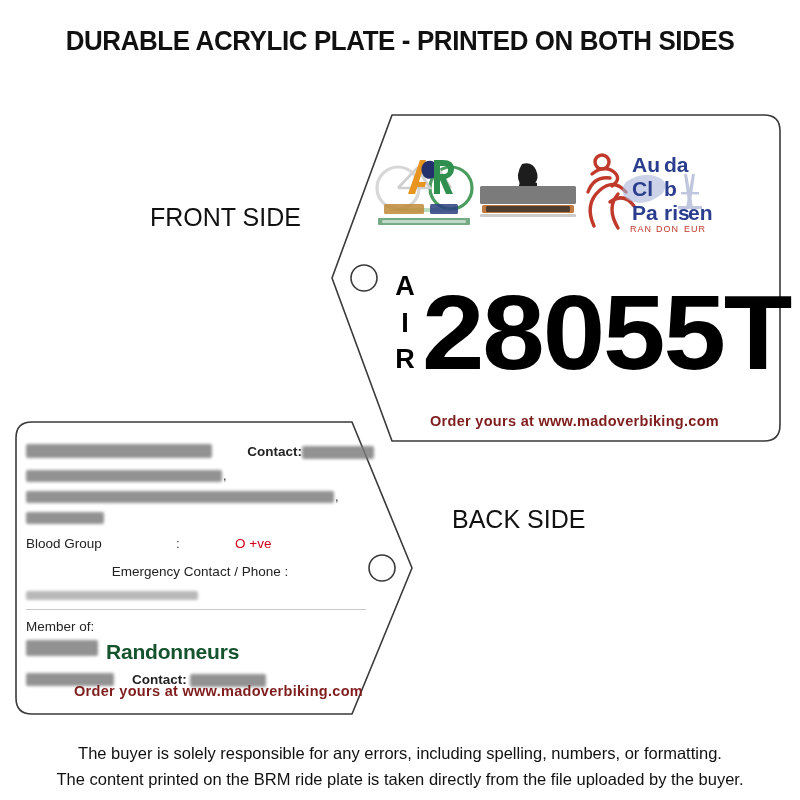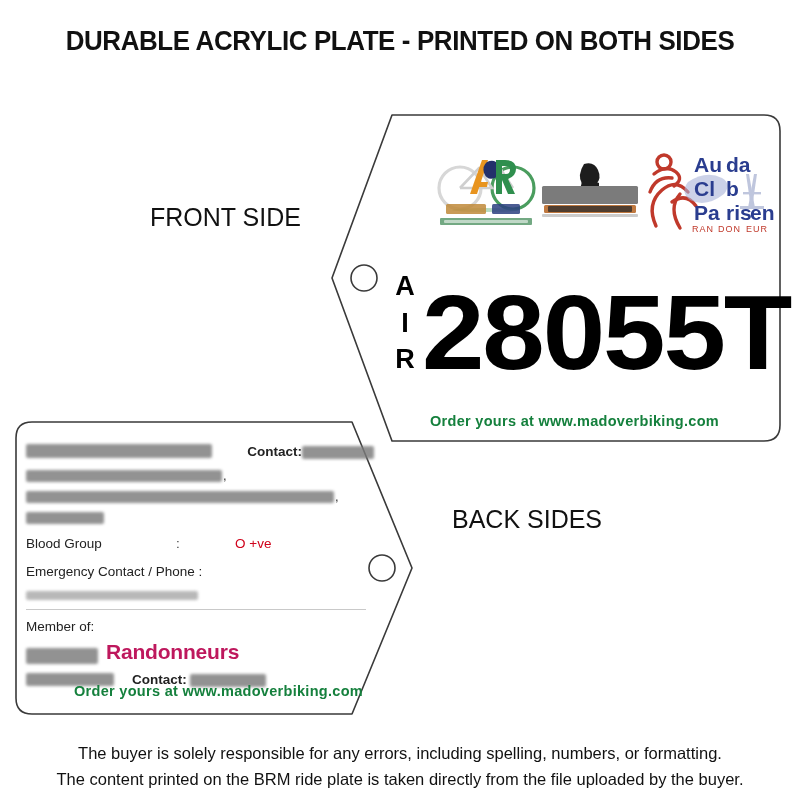--- a/index.html
+++ b/index.html
@@ -31,22 +31,22 @@
   .plate{position:absolute;}
   .plate svg{position:absolute;left:0;top:0;overflow:visible;}
   .plate .inner{position:absolute;left:0;top:0;width:100%;height:100%;}
 
   
   #front-plate{left:330px;top:113px;width:452px;height:330px;}
   #back-plate{left:14px;top:420px;width:400px;height:296px;}
 
   
   .logo-row{
-    position:absolute;left:58px;top:28px;width:382px;height:94px;
-    display:flex;align-items:center;justify-content:flex-end;
+    position:absolute;left:42px;top:28px;width:382px;height:94px;
+    display:flex;align-items:center;justify-content:flex-start;
   }
   .logo{position:relative;}
   .logo-air{width:104px;height:92px;}
   .logo-redacted{width:104px;height:52px;}
   .logo-acp{width:128px;height:96px;}
 
   .plate-number-row{
     position:absolute;left:62px;top:152px;width:380px;height:112px;
     display:flex;align-items:flex-end;
   }
@@ -57,21 +57,21 @@
   .air-stack span{
     font-weight:bold;font-size:27px;line-height:1;color:#000;
     font-family:"Liberation Sans",sans-serif;text-align:center;width:26px;
   }
   .big-number{
     font-family:"Liberation Sans",sans-serif;
     font-weight:bold;font-size:106px;line-height:0.83;color:#000;
     letter-spacing:-2px;transform:scaleX(1.06);transform-origin:left bottom;
   }
   .order-line{
-    position:absolute;font-weight:bold;font-size:14.5px;color:#15803d;
+    position:absolute;font-weight:bold;font-size:14.5px;color:#7f1d1d;
     letter-spacing:0.3px;white-space:nowrap;
   }
   #front-order-line{left:100px;top:300px;}
   #back-order-line{left:60px;top:263px;}
 
   
   .back-body{position:absolute;left:12px;top:22px;width:348px;}
   .redact{
     display:inline-block;background:#7b7b7b;border-radius:2px;
     filter:blur(1.6px);opacity:0.82;vertical-align:middle;
@@ -88,32 +88,32 @@
   .addr-line{height:13px;margin-bottom:8px;display:flex;align-items:center;}
   .addr-line .tail{font-size:13px;color:#333;margin-left:1px;}
 
   .kv{
     display:flex;font-size:13.5px;color:#222;
     margin-top:12px;
   }
   .kv .k{width:150px;}
   .kv .sep{width:16px;color:#444;}
   .kv .v{color:#d0021b;font-weight:500;margin-left:43px;}
-  .emerg{font-size:13.5px;color:#222;margin-top:13px;}
+  .emerg{font-size:13.5px;color:#222;margin-top:13px;text-align:center;}
   .emerg-val{margin-top:7px;height:11px;}
 
   .divider{
     height:1px;background:#c9c9c9;margin:12px 0 0 0;width:340px;
   }
   .member-of{
     text-align:left;font-size:13.5px;color:#222;margin-top:9px;
   }
   .club-line{
-    display:flex;align-items:flex-end;margin-top:6px;font-size:21px;
-    font-weight:bold;color:#be185d;
+    display:flex;align-items:flex-start;margin-top:6px;font-size:21px;
+    font-weight:bold;color:#14532d;
   }
   .club-line .clubname{margin-left:8px;letter-spacing:-0.2px;}
   .contact-row2{
     display:flex;align-items:center;margin-top:8px;font-size:13.5px;
     font-weight:bold;color:#222;gap:18px;
   }
 
   
   .disclaimer{
     position:absolute;left:0;top:741px;width:800px;text-align:center;
@@ -123,21 +123,21 @@
 </style>
 </head>
 <body>
 
 <div class="stage">
 
   <div class="heading">DURABLE ACRYLIC PLATE - PRINTED ON BOTH SIDES</div>
 
   <div class="side-label" id="front-side-label">FRONT SIDE</div>
 
-  <div class="side-label" id="back-side-label">BACK SIDES</div>
+  <div class="side-label" id="back-side-label">BACK SIDE</div>
 
   <div class="plate" id="front-plate">
     <svg width="452" height="330" viewBox="0 0 452 330">
       <path d="M 62 2 L 434 2 Q 450 2 450 18 L 450 312 Q 450 328 434 328 L 62 328 L 2 165 Z" fill="#ffffff" stroke="#3a3a3a" stroke-width="1.6" stroke-linejoin="round"></path>
       <circle cx="34" cy="165" r="13" fill="#ffffff" stroke="#3a3a3a" stroke-width="1.6"></circle>
     </svg>
 
     <div class="inner">
 
       <div class="logo-row">

